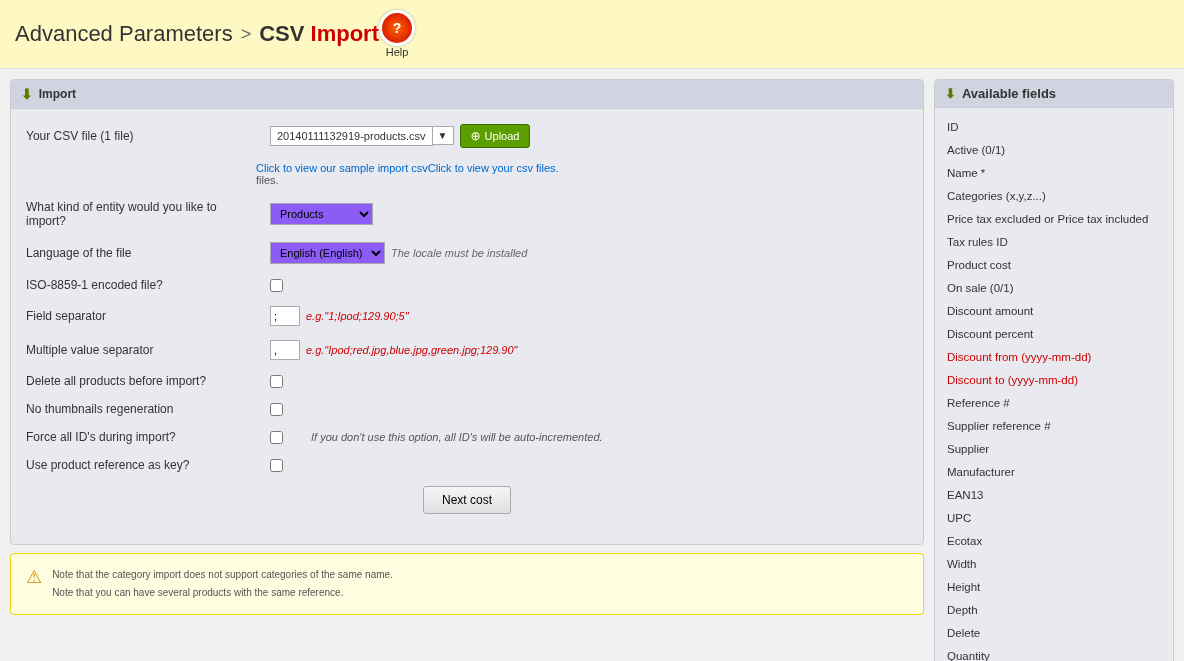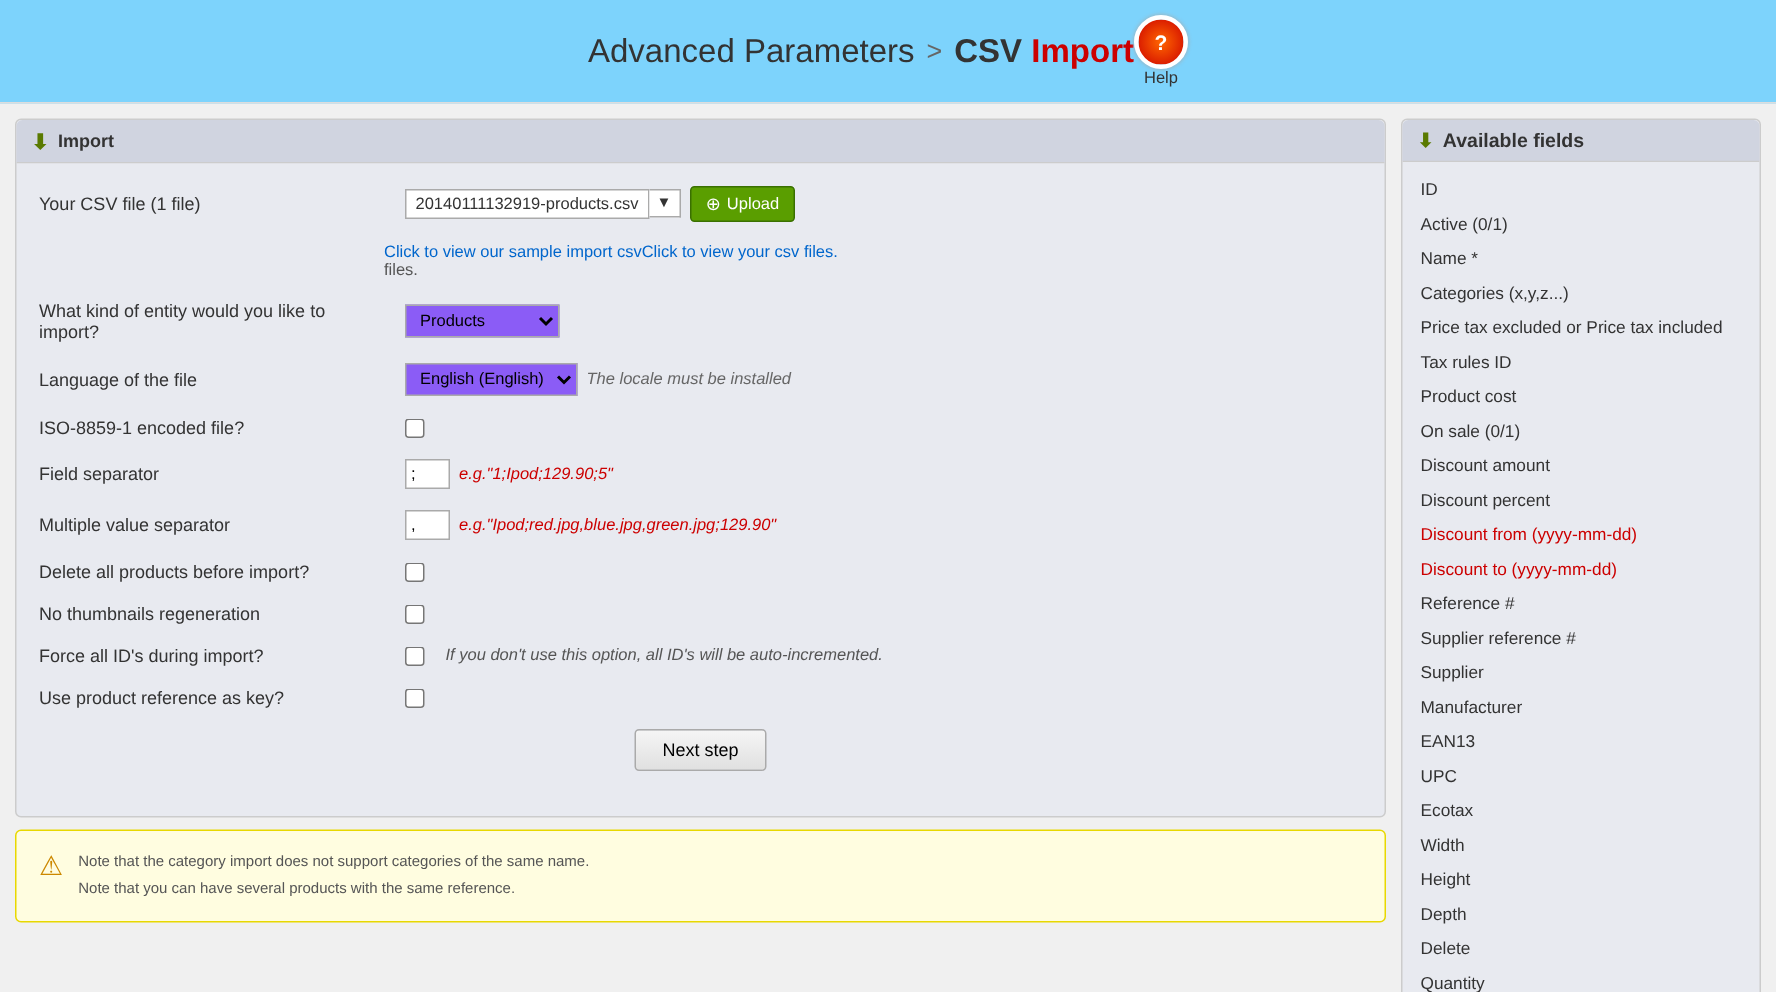--- a/index.html
+++ b/index.html
@@ -3,26 +3,26 @@
   <meta charset="utf-8">
   <style>
     * { box-sizing: border-box; margin: 0; padding: 0; }
     body {
       font-family: Arial, sans-serif;
       font-size: 12px;
       background: #f0f0f0;
       color: #333;
     }
     .header {
-      background: #7dd3fc;
+      background: #fef9c3;
       border-bottom: 1px solid #ddd;
       padding: 10px 15px;
       display: flex;
       align-items: center;
-      justify-content: center;
+      justify-content: flex-start;
     }
     .header-title {
       display: flex;
       align-items: center;
       gap: 8px;
       font-size: 22px;
       font-weight: normal;
       color: #333;
     }
     .header-title .adv {
@@ -162,21 +162,21 @@
       font-size: 11px;
       font-style: italic;
     }
     input[type="checkbox"] {
       cursor: pointer;
     }
     .field-note {
       font-size: 11px;
       color: #555;
       font-style: italic;
-      margin-left: 8px;
+      margin-left: 22px;
     }
     .example-text {
       font-size: 11px;
       color: #cc0000;
       font-style: italic;
     }
     .next-btn {
       background: linear-gradient(to bottom, #f5f5f5, #e0e0e0);
       border: 1px solid #aaa;
       padding: 6px 18px;
@@ -353,21 +353,21 @@
         </div>
 
         <div class="form-row">
           <div class="form-label">Use product reference as key?</div>
           <div class="form-control">
             <input type="checkbox" style="">
           </div>
         </div>
 
         <div class="btn-row">
-          <button class="next-btn">Next step</button>
+          <button class="next-btn">Next cost</button>
         </div>
 
       </div>
     </div>
 
     <div class="warning-box">
       <span class="warning-icon">⚠</span>
       <div class="warning-text">
         <div>Note that the category import does not support categories of the same name.</div>
         <div>Note that you can have several products with the same reference.</div>

